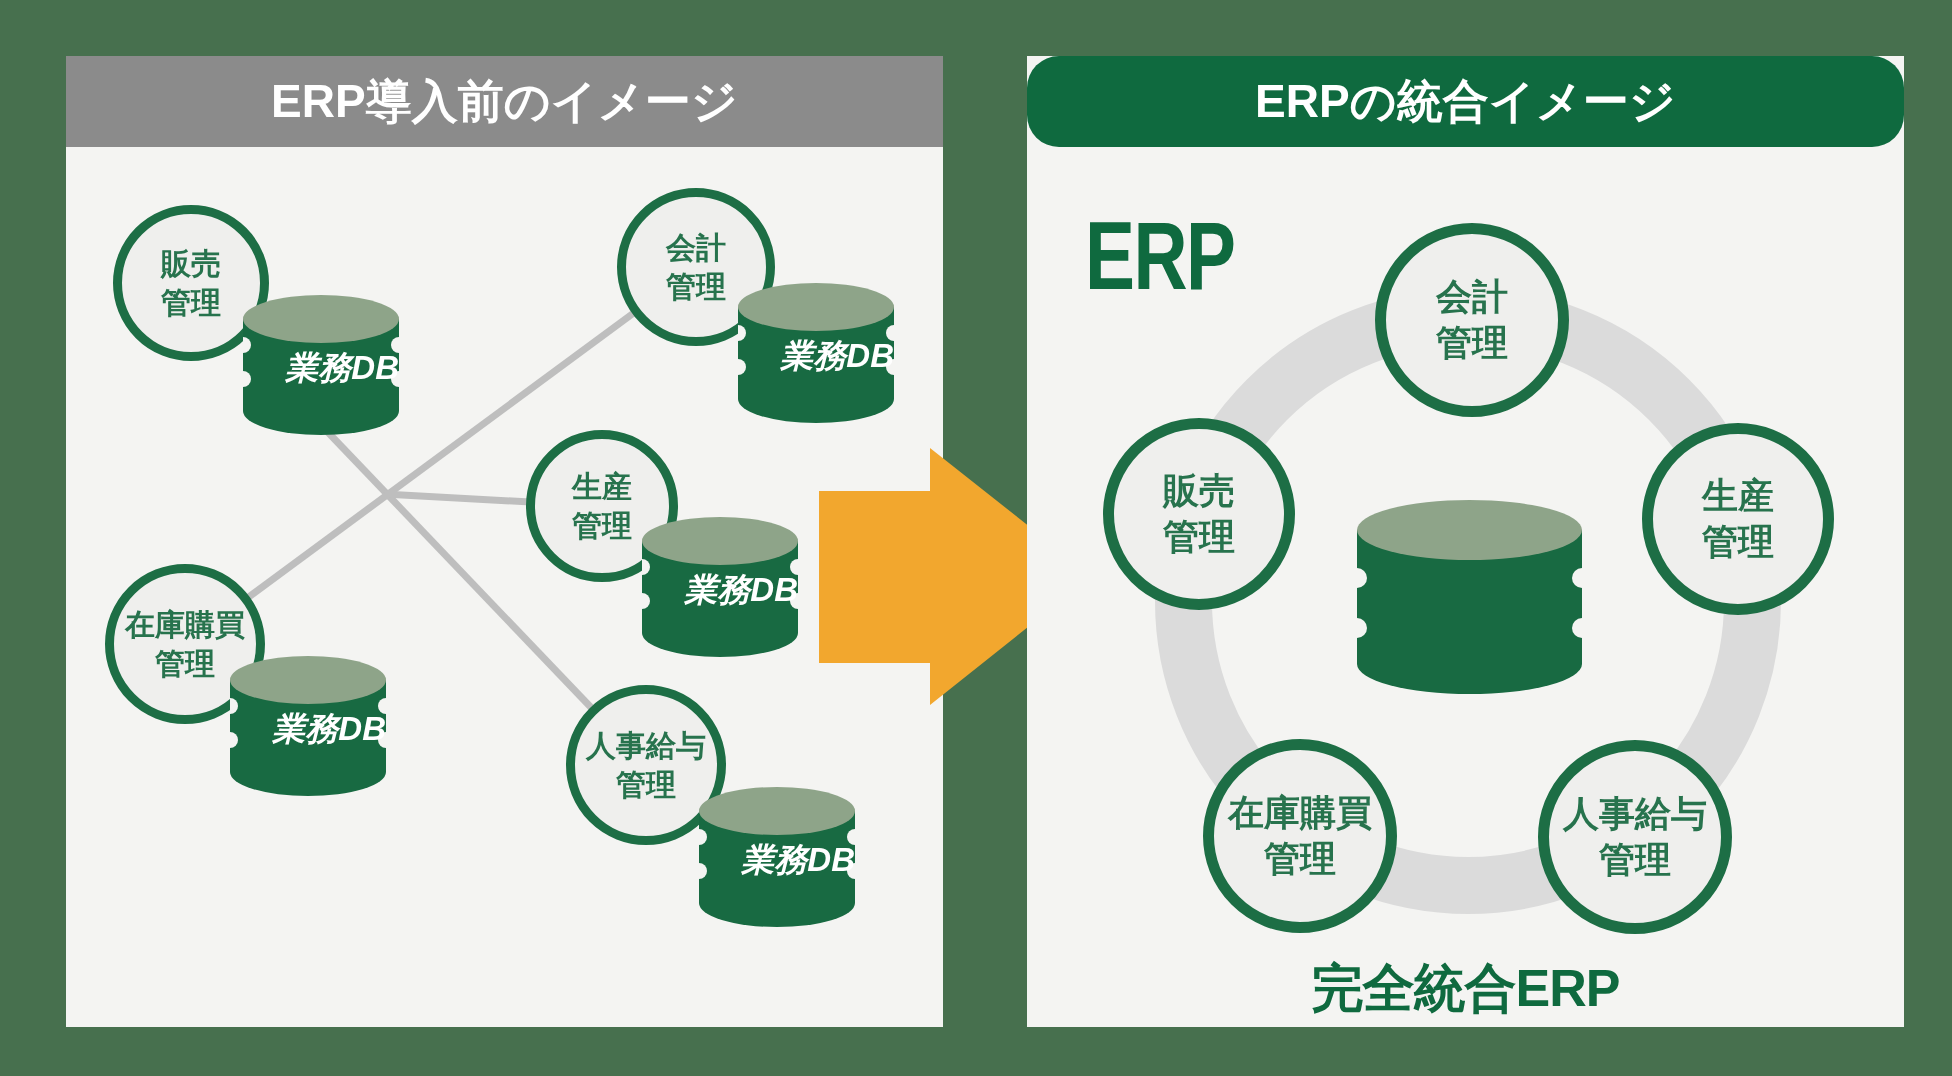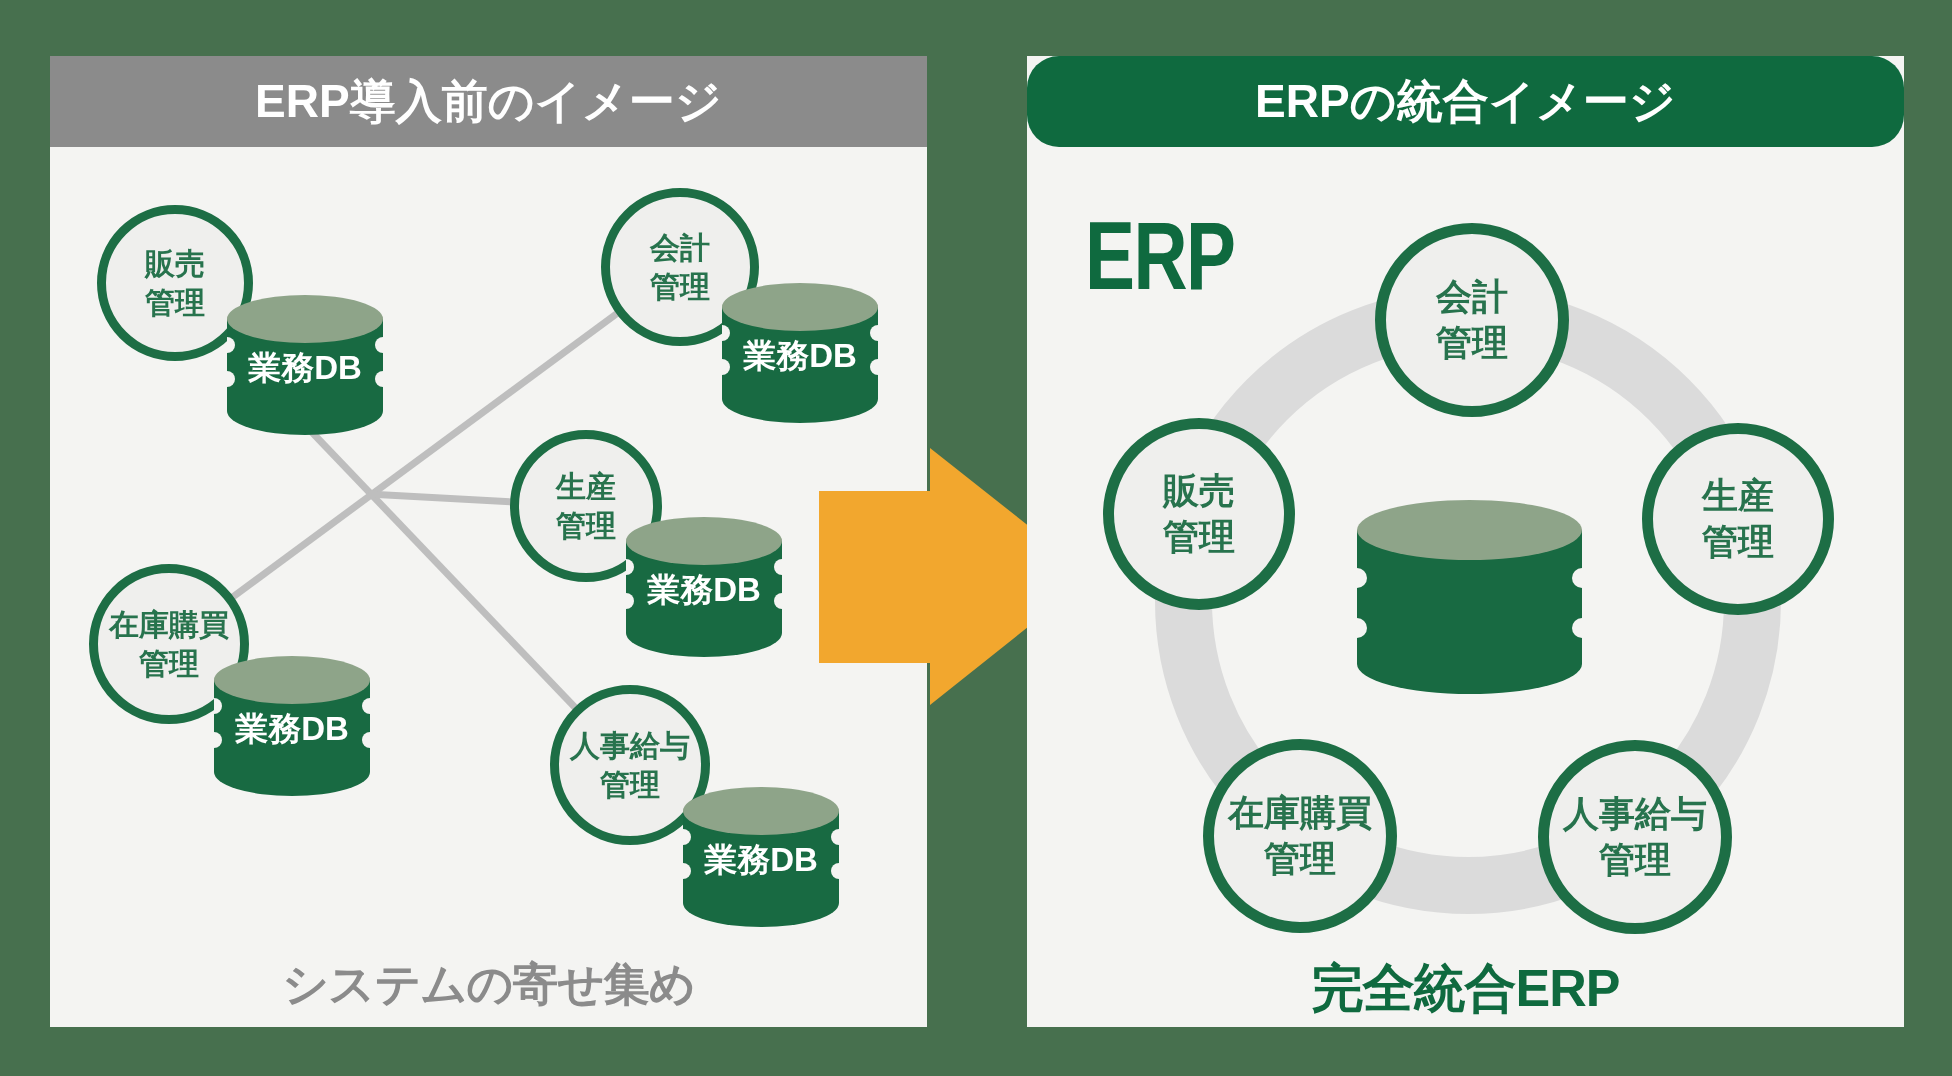--- a/index.html
+++ b/index.html
@@ -15,21 +15,21 @@
     --line-gray:#BEBEBE;
     --circle-fill:#EFEFED;
     --arrow-amber:#F2A72E;
   }
   *{margin:0;padding:0;box-sizing:border-box;}
   html,body{width:1952px;height:1076px;}
   body{font-family:"Liberation Sans","DejaVu Sans",sans-serif;background:var(--bg-outer);position:relative;overflow:hidden;}
   .stage{position:absolute;inset:0;}
 
   .panel{position:absolute;top:56px;width:877px;height:971px;background:var(--panel-bg);}
-  .panel.left{left:50px;padding-left:20px;}
+  .panel.left{left:66px;padding-left:20px;}
   .panel.right{left:1027px;}
 
   .panel-header{position:absolute;left:0;top:0;width:877px;height:91px;
     display:flex;align-items:center;justify-content:center;
     color:#ffffff;font-size:46px;font-weight:bold;letter-spacing:0px;}
   .panel.left  .panel-header{background:var(--header-gray);}
   .panel.right .panel-header{background:var(--header-green);border-radius:32px;}
 
   .lines-svg{position:absolute;left:0;top:0;}
 
@@ -56,21 +56,21 @@
 
   .db{position:absolute;}
   .db-1{left:177px;top:239px;}
   .db-2{left:672px;top:227px;}
   .db-3{left:576px;top:461px;}
   .db-4{left:164px;top:600px;}
   .db-5{left:633px;top:731px;}
   .db-main{left:330px;top:444px;}
   .db svg{display:block;}
   .db-label{position:absolute;left:0;right:0;top:52%;transform:translateY(-50%);
-    text-align:center;color:#ffffff;font-weight:bold;font-size:33px;}
+    text-align:right;color:#ffffff;font-weight:bold;font-size:33px;font-style:italic;}
   .db-main .db-label{font-size:44px;}
 
   .ring{position:absolute;left:128px;top:232px;width:512px;height:512px;
     border:57px solid var(--ring-gray);border-radius:50%;box-sizing:content-box;}
 
   .erp-big{position:absolute;left:58px;top:152px;color:var(--header-green);
     font-size:96px;font-weight:bold;line-height:1.0;
     transform:scaleX(0.78);transform-origin:left top;letter-spacing:-2px;}
 
   .caption{position:absolute;left:0;top:898px;width:877px;text-align:center;
@@ -166,21 +166,20 @@
         <path d="M0,24 L0,116 A78,24 0 0 0 156,116 L156,24 Z" fill="#186A42"></path>
         <circle cx="0" cy="50" r="8" fill="#F4F4F2"></circle>
           <circle cx="156" cy="50" r="8" fill="#F4F4F2"></circle>
         <circle cx="0" cy="84" r="8" fill="#F4F4F2"></circle>
           <circle cx="156" cy="84" r="8" fill="#F4F4F2"></circle>
         <ellipse cx="78" cy="24" rx="78" ry="24" fill="#8EA489"></ellipse>
       </svg>
       <div class="db-label">業務DB</div>
     </div>
 
-    <div class="caption">システムの寄せ集め</div>
   </div>
 
   <svg class="arrow" viewBox="0 0 274 258">
     <polygon points="0,43 111,43 111,0 273,128 111,257 111,215 0,215" fill="#F2A72E"></polygon>
   </svg>
 
   <div class="panel right">
     <div class="panel-header">
       <span>ERPの統合イメージ</span>
     </div>

